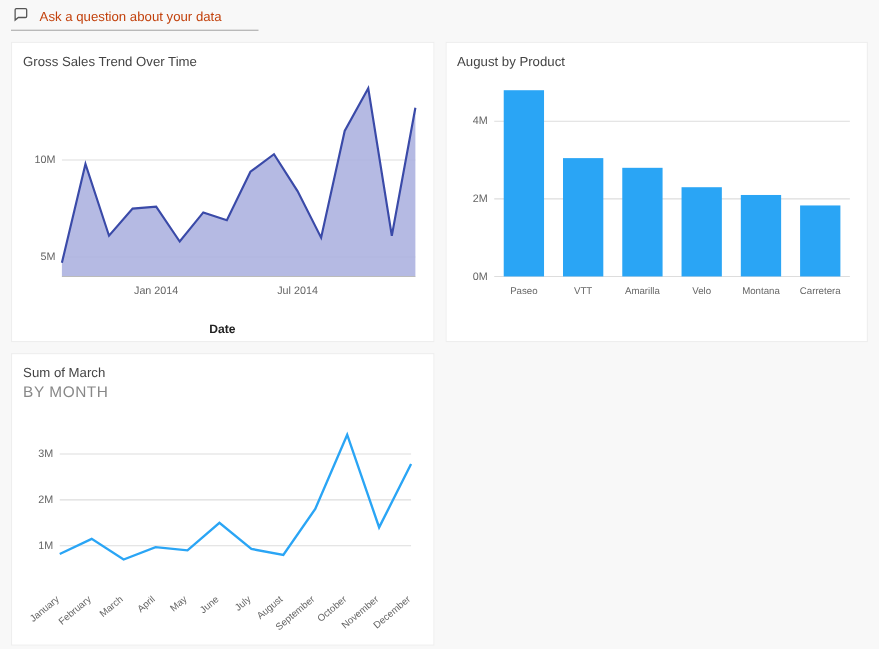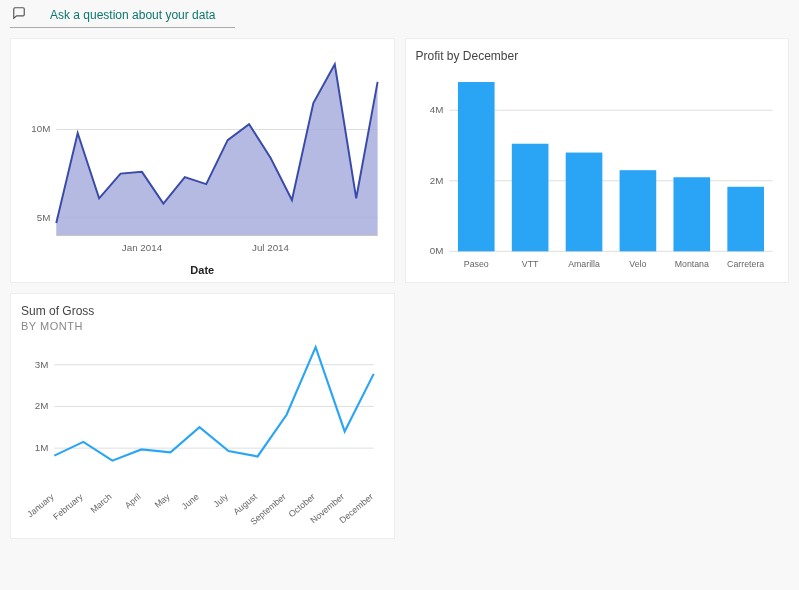--- a/index.html
+++ b/index.html
@@ -11,22 +11,22 @@
     overflow: hidden;
     font-size: 12px;
   }
   .qa-bar {
     padding: 6px 10px 4px 10px;
     background: #f8f8f8;
   }
   .qa-input {
     display: inline-flex;
     align-items: center;
-    gap: 24px;
-    color: #0f766e;
+    gap: 10px;
+    color: #c2410c;
     border-bottom: 1px solid #aaa;
     padding: 0 2px 4px 2px;
     width: 225px;
     cursor: text;
   }
   .qa-input svg { width: 14px; height: 14px; flex: none; }
   .dashboard {
     display: grid;
     grid-template-columns: 1fr 1fr;
     gap: 10px;
@@ -37,32 +37,32 @@
     border: 1px solid #eee;
     padding: 10px 10px 4px 10px;
     position: relative;
   }
   .tile-title {
     font-size: 12px;
     color: #444;
     margin-bottom: 2px;
   }
   .tile-subtitle {
-    font-size: 11px;
+    font-size: 14px;
     color: #888;
     letter-spacing: 0.5px;
-    margin-bottom: 4px;
+    margin-bottom: 20px;
   }
   .chart-holder { width: 100%; }
   .axis-label {
     font-size: 11px;
     font-weight: 600;
     color: #222;
     text-align: center;
-    margin-top: 2px;
+    margin-top: 16px;
   }
   svg text { font-family: "Segoe UI", Arial, sans-serif; }
   .tick { fill: #666; font-size: 10px; }
   .tick-small { fill: #666; font-size: 9px; }
 </style>
 </head>
 <body>
 
 <div class="qa-bar">
   <div class="qa-input">
@@ -71,38 +71,39 @@
         <path d="M21 15a2 2 0 0 1-2 2H8l-5 4V5a2 2 0 0 1 2-2h14a2 2 0 0 1 2 2z"></path>
       </svg>
     </span>
     <span>Ask a question about your data</span>
   </div>
 </div>
 
 <div class="dashboard">
 
   <div class="tile">
+    <div class="tile-title">Gross Sales Trend Over Time</div>
     <div class="chart-holder">
       <svg id="svg-gross" viewBox="0 0 370 210" width="100%" height="210">
           <line x1="36" x2="364" y1="170" y2="170" stroke="#ddd" stroke-width="1"></line>
           <text x="30" y="173" text-anchor="end" class="tick">5M</text>
           <line x1="36" x2="364" y1="80" y2="80" stroke="#ddd" stroke-width="1"></line>
           <text x="30" y="83" text-anchor="end" class="tick">10M</text>
           <path d="M36,175.4 L57.86666666666667,83.60000000000001 L79.73333333333333,150.2 L101.60000000000001,125 L123.46666666666667,123.2 L145.33333333333331,155.6 L167.20000000000002,128.6 L189.06666666666666,135.8 L210.93333333333334,90.8 L232.79999999999998,74.6 L254.66666666666666,108.8 L276.5333333333333,152 L298.40000000000003,53 L320.26666666666665,13.400000000000006 L342.1333333333333,150.2 L364,31.400000000000006 L364,188 L36,188 Z" fill="#a8aede" fill-opacity="0.85"></path>
           <path d="M36,175.4 L57.86666666666667,83.60000000000001 L79.73333333333333,150.2 L101.60000000000001,125 L123.46666666666667,123.2 L145.33333333333331,155.6 L167.20000000000002,128.6 L189.06666666666666,135.8 L210.93333333333334,90.8 L232.79999999999998,74.6 L254.66666666666666,108.8 L276.5333333333333,152 L298.40000000000003,53 L320.26666666666665,13.400000000000006 L342.1333333333333,150.2 L364,31.400000000000006" fill="none" stroke="#3a4aa8" stroke-width="2"></path>
           <text x="123.46666666666667" y="204" text-anchor="middle" class="tick">Jan 2014</text>
           <text x="254.66666666666666" y="204" text-anchor="middle" class="tick">Jul 2014</text>
           <line x1="36" x2="364" y1="188" y2="188" stroke="#bbb"></line>
         </svg>
     </div>
     <div class="axis-label">Date</div>
   </div>
 
   <div class="tile">
-    <div class="tile-title">Profit by December</div>
+    <div class="tile-title">August by Product</div>
     <div class="chart-holder">
       <svg id="svg-bar" viewBox="0 0 370 210" width="100%" height="210">
           <line x1="34" x2="364" y1="188" y2="188" stroke="#ddd"></line>
           <text x="28" y="191" text-anchor="end" class="tick">0M</text>
           <line x1="34" x2="364" y1="116" y2="116" stroke="#ddd"></line>
           <text x="28" y="119" text-anchor="end" class="tick">2M</text>
           <line x1="34" x2="364" y1="44" y2="44" stroke="#ddd"></line>
           <text x="28" y="47" text-anchor="end" class="tick">4M</text>
           <rect x="42.8" y="15.200000000000017" width="37.400000000000006" height="172.79999999999998" fill="#2aa5f5"></rect>
           <text x="61.5" y="204" text-anchor="middle" class="tick-small">Paseo</text>
@@ -114,21 +115,21 @@
           <text x="226.5" y="204" text-anchor="middle" class="tick-small">Velo</text>
           <rect x="262.8" y="112.4" width="37.400000000000006" height="75.6" fill="#2aa5f5"></rect>
           <text x="281.5" y="204" text-anchor="middle" class="tick-small">Montana</text>
           <rect x="317.8" y="122.12" width="37.400000000000006" height="65.88" fill="#2aa5f5"></rect>
           <text x="336.5" y="204" text-anchor="middle" class="tick-small">Carretera</text>
         </svg>
     </div>
   </div>
 
   <div class="tile">
-    <div class="tile-title">Sum of Gross</div>
+    <div class="tile-title">Sum of March</div>
     <div class="tile-subtitle">BY MONTH</div>
     <div class="chart-holder">
       <svg id="svg-line" viewBox="0 0 370 195" width="100%" height="195">
           <line x1="34" x2="360" y1="112.42857142857143" y2="112.42857142857143" stroke="#ddd"></line>
           <text x="28" y="115.42857142857143" text-anchor="end" class="tick">1M</text>
           <line x1="34" x2="360" y1="69.85714285714286" y2="69.85714285714286" stroke="#ddd"></line>
           <text x="28" y="72.85714285714286" text-anchor="end" class="tick">2M</text>
           <line x1="34" x2="360" y1="27.285714285714292" y2="27.285714285714292" stroke="#ddd"></line>
           <text x="28" y="30.285714285714292" text-anchor="end" class="tick">3M</text>
           <path d="M34,120.09142857142857 L63.63636363636364,106.04285714285714 L93.27272727272728,125.2 L122.9090909090909,113.7057142857143 L152.54545454545456,116.68571428571428 L182.1818181818182,91.14285714285714 L211.8181818181818,115.40857142857143 L241.45454545454544,120.94285714285715 L271.0909090909091,78.37142857142858 L300.72727272727275,9.405714285714282 L330.3636363636364,95.4 L360,36.65142857142858" fill="none" stroke="#2aa5f5" stroke-width="2.2"></path>

